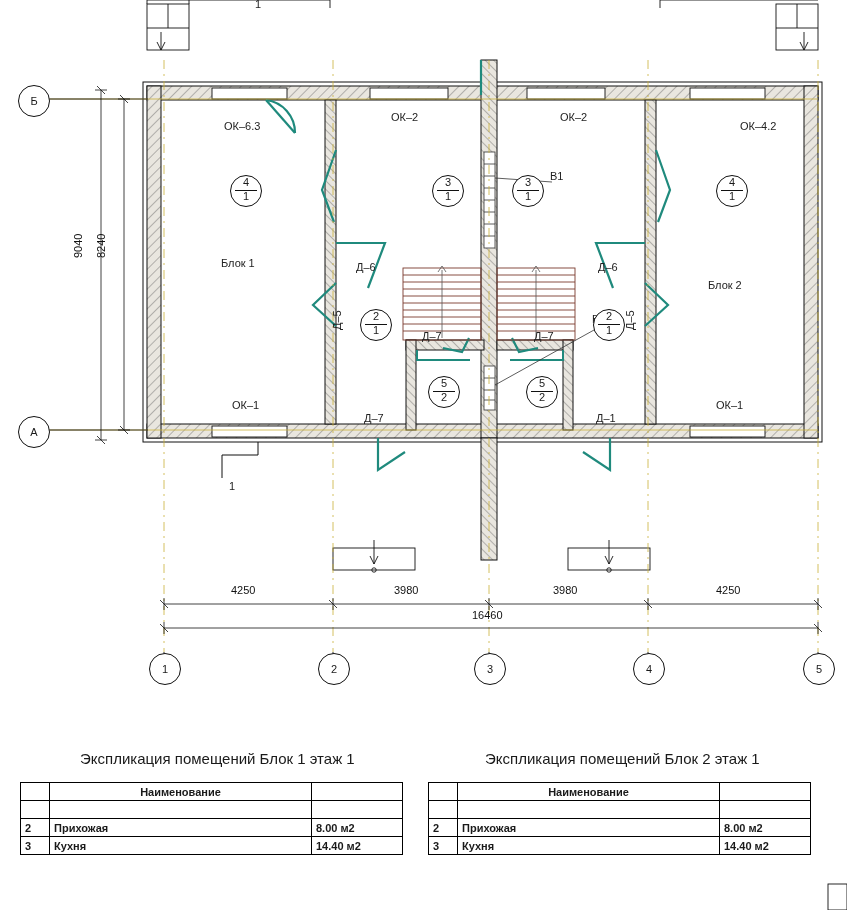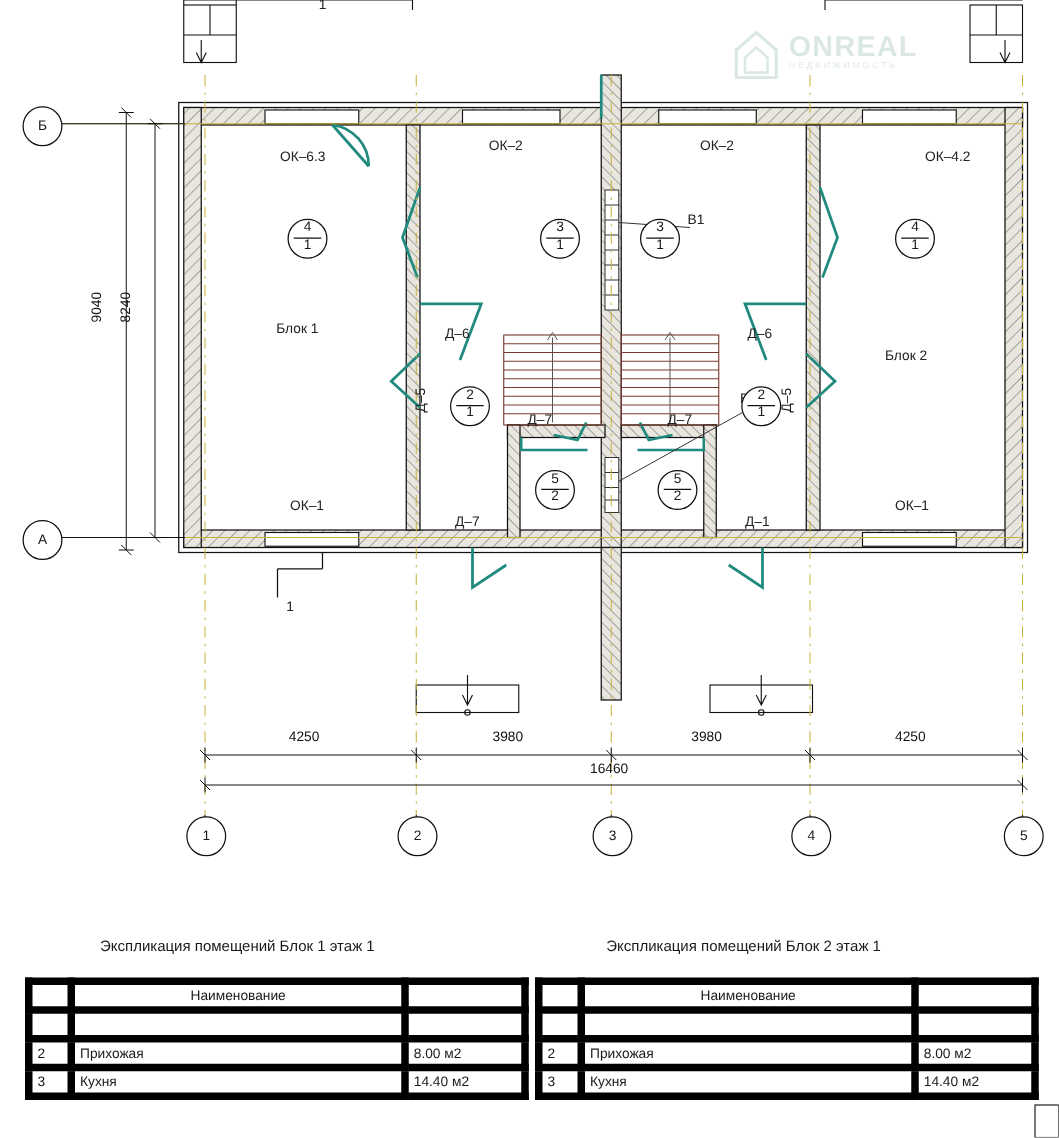--- a/index.html
+++ b/index.html
@@ -12,22 +12,22 @@
   .circ{position:absolute;border:1px solid #111;border-radius:50%;
         display:flex;align-items:center;justify-content:center;
         font-size:11px;background:#fff;}
   .roomtag{position:absolute;width:30px;height:30px;border:1px solid #111;border-radius:50%;
         background:#fff;}
   .roomtag span{position:absolute;left:0;width:30px;text-align:center;font-size:11px;}
   .roomtag .t{top:0px;}
   .roomtag .b{top:14px;}
   .roomtag .ln{position:absolute;left:4px;top:14px;width:22px;height:1px;background:#111;}
   .tbl{position:absolute;border-collapse:collapse;font-size:11px;}
-  .tbl td{border:6px solid #000000;height:17px;padding:0 4px;}
-  .tbltitle{position:absolute;font-size:12px;}
+  .tbl td{border:1px solid #000000;height:17px;padding:0 4px;font-weight:bold;}
+  .tbltitle{position:absolute;font-size:15px;}
   .wm{position:absolute;left:585px;top:22px;width:230px;height:46px;opacity:.17;}
   .wm .txt{position:absolute;left:46px;top:2px;font-size:23px;letter-spacing:1px;color:#2f7d5a;font-weight:bold;}
   .wm .sub{position:absolute;left:46px;top:27px;font-size:7px;letter-spacing:2.2px;color:#2f7d5a;}
 </style>
 </head>
 <body>
 
 <div class="plan">
 
 <svg width="847" height="910">
@@ -234,28 +234,20 @@
     <line x1="164" y1="652" x2="164" y2="656"></line>
     <line x1="333" y1="652" x2="333" y2="656"></line>
     <line x1="489" y1="652" x2="489" y2="656"></line>
     <line x1="648" y1="652" x2="648" y2="656"></line>
     <line x1="818" y1="652" x2="818" y2="656"></line>
   </g>
 
   <rect x="828" y="884" width="19" height="26" fill="#fff" stroke="#111" stroke-width="0.9"></rect>
 </svg>
 
-<div class="wm">
-  <svg width="40" height="44">
-    <path d="M20,4 L36,18 L36,40 L4,40 L4,18 Z" fill="none" stroke="#2f7d5a" stroke-width="2.5"></path>
-    <path d="M20,16 L29,24 L29,36 L11,36 L11,24 Z" fill="none" stroke="#2f7d5a" stroke-width="2"></path>
-  </svg>
-  <div class="txt">ONREAL</div>
-  <div class="sub">НЕДВИЖИМОСТЬ</div>
-</div>
 
 <div class="circ" style="left:18px;top:85px;width:30px;height:30px;">
   <span>Б</span>
 </div>
 <div class="circ" style="left:18px;top:416px;width:30px;height:30px;">
   <span>А</span>
 </div>
 
 <div class="circ" style="left:149px;top:653px;width:30px;height:30px;">
   <span>1</span>

